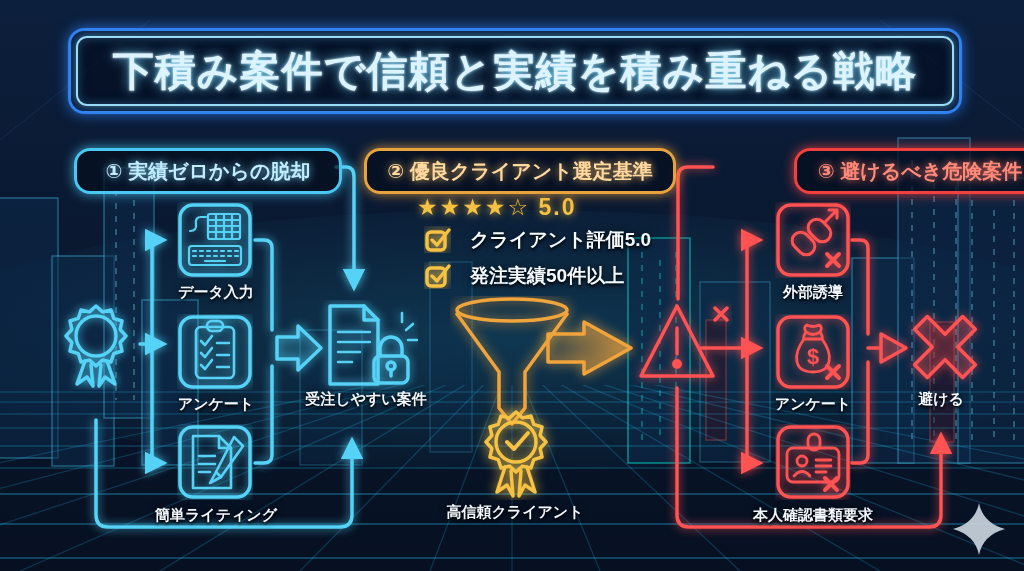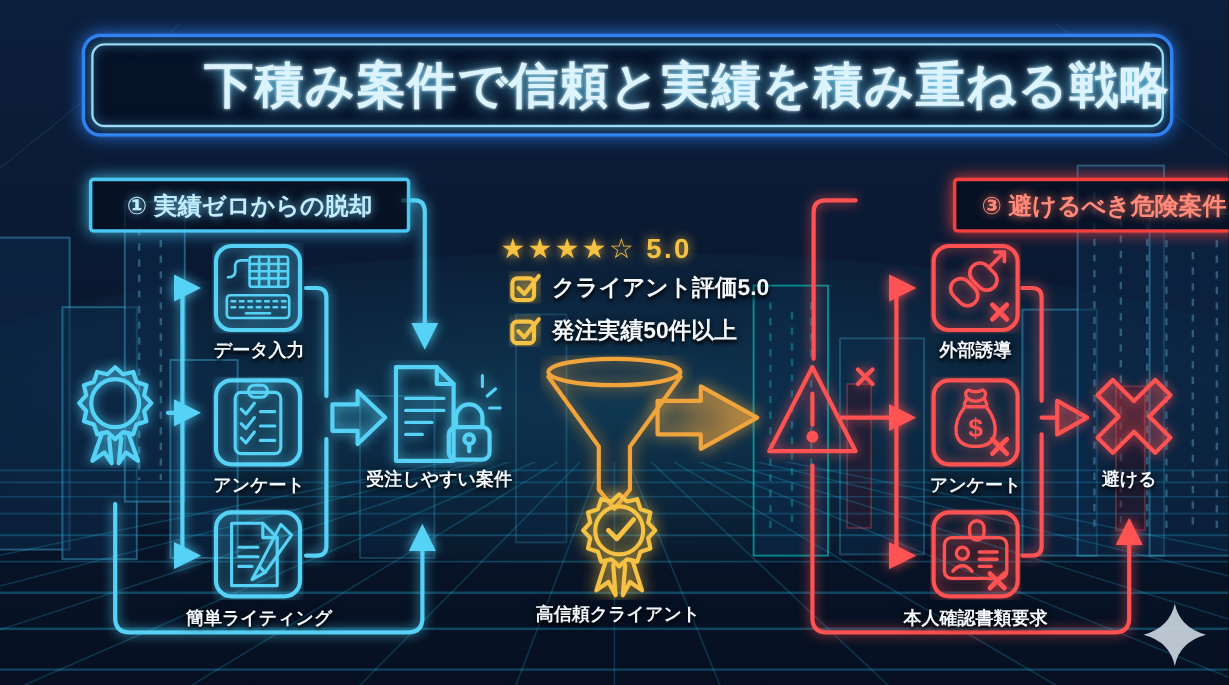--- a/index.html
+++ b/index.html
@@ -17,42 +17,42 @@
           filter:drop-shadow(0 0 5px rgba(86,210,247,.85));}
   .g-red{stroke:#ff5252;stroke-width:3.5;fill:none;stroke-linecap:round;stroke-linejoin:round;
           filter:drop-shadow(0 0 5px rgba(255,82,82,.85));}
   .g-orange{stroke:#f0a43c;stroke-width:3.5;fill:none;stroke-linecap:round;stroke-linejoin:round;
           filter:drop-shadow(0 0 6px rgba(240,164,60,.9));}
   .g-gold{stroke:#f6c244;stroke-width:3.5;fill:none;stroke-linecap:round;stroke-linejoin:round;
           filter:drop-shadow(0 0 6px rgba(246,194,68,.9));}
   
   .banner{left:68px;top:28px;width:888px;height:80px;border:3px solid #2f7ff0;border-radius:16px;
           background:rgba(5,16,34,.78);box-shadow:0 0 14px rgba(47,127,240,.8),inset 0 0 18px rgba(10,40,90,.9);
-          display:flex;align-items:center;justify-content:flex-end;z-index:4;padding-left:16px;}
+          display:flex;align-items:center;justify-content:center;z-index:4;}
   .banner-inner{position:absolute;inset:5px;border:2px solid #9adcf5;border-radius:11px;
           box-shadow:0 0 10px rgba(120,220,255,.55),inset 0 0 10px rgba(120,220,255,.25);}
   .banner-text{position:relative;font-size:41px;font-weight:bold;letter-spacing:1px;color:#ddf4ff;
           text-shadow:0 0 12px rgba(110,215,255,.95),0 0 3px #ffffff;}
   
-  .pill{height:40px;border-radius:4px;display:flex;align-items:center;justify-content:center;
+  .pill{height:40px;border-radius:16px;display:flex;align-items:center;justify-content:center;
         font-weight:bold;font-size:20px;background:rgba(5,14,30,.72);z-index:4;}
   .pill-cyan{left:74px;top:148px;width:262px;border:3px solid #48c8f2;color:#c4ecff;
         box-shadow:0 0 12px rgba(72,200,242,.8);text-shadow:0 0 8px rgba(120,220,255,.9);}
   .pill-orange{left:364px;top:148px;width:306px;border:3px solid #e8a33d;color:#ffd9a0;
         box-shadow:0 0 12px rgba(232,163,61,.8);text-shadow:0 0 8px rgba(255,200,110,.9);}
   .pill-red{left:754px;top:148px;width:246px;border:3px solid #f2403e;color:#ff8a7a;
         box-shadow:0 0 12px rgba(242,64,62,.85);text-shadow:0 0 8px rgba(255,120,100,.9);margin-left:40px;}
   
   .lbl{position:absolute;z-index:3;font-weight:bold;font-size:15px;color:#f2f8fd;text-align:center;
        text-shadow:0 2px 3px rgba(0,0,0,.95),0 0 9px rgba(0,0,0,.7);}
   
   .stars{position:absolute;left:417px;top:194px;width:200px;text-align:left;z-index:3;
          font-size:23px;font-weight:bold;color:#f6c244;letter-spacing:2px;
          text-shadow:0 0 9px rgba(246,194,68,.9);}
-  .check-row{position:absolute;z-index:3;display:flex;align-items:center;gap:9px;}
+  .check-row{position:absolute;z-index:3;display:flex;align-items:center;gap:19px;}
   .check-row span{font-size:19px;font-weight:bold;color:#f4f9fd;
          text-shadow:0 2px 3px rgba(0,0,0,.95),0 0 8px rgba(0,0,0,.6);}
 </style>
 </head>
 <body>
 
 <div id="stage">
 
   <svg class="abs bg" width="1024" height="571" viewBox="0 0 1024 571">
     <defs>
@@ -143,20 +143,23 @@
   </svg>
 
   <div class="abs banner">
     <div class="banner-inner"></div>
     <div class="banner-text">下積み案件で信頼と実績を積み重ねる戦略</div>
   </div>
 
   <div class="abs pill pill-cyan">
     <span>① 実績ゼロからの脱却</span>
   </div>
+  <div class="abs pill pill-orange">
+    <span>② 優良クライアント選定基準</span>
+  </div>
   <div class="abs pill pill-red">
     <span>③ 避けるべき危険案件</span>
   </div>
 
   <svg class="abs node" style="left:52px;top:298px" width="88" height="92" viewBox="0 0 88 92">
     <g class="g-cyan" stroke-width="3">
       <polygon points="74,38 68.1,44.5 70,53 61.7,55.7 59,64 50.5,62.1 44,68 37.5,62.1 29,64 26.3,55.7 18,53 19.9,44.5 14,38 19.9,31.5 18,23 26.3,20.3 29,12 37.5,13.9 44,8 50.5,13.9 59,12 61.7,20.3 70,23 68.1,31.5"></polygon>
       <circle cx="44" cy="38" r="20"></circle>
       <path d="M33 63 L25 86 L35 79 L41 88 L39 67"></path>
       <path d="M55 63 L63 86 L53 79 L47 88 L49 67"></path>

